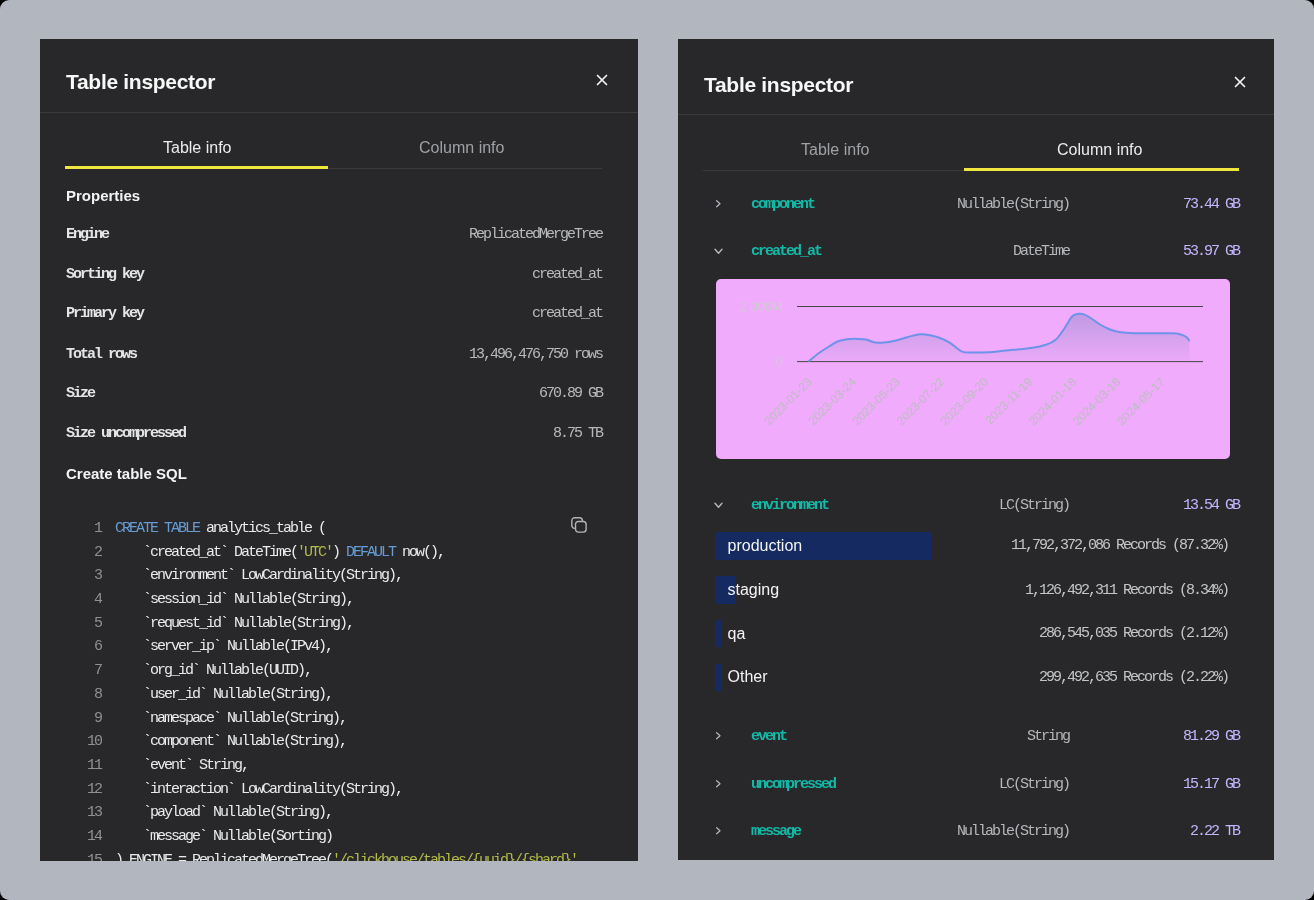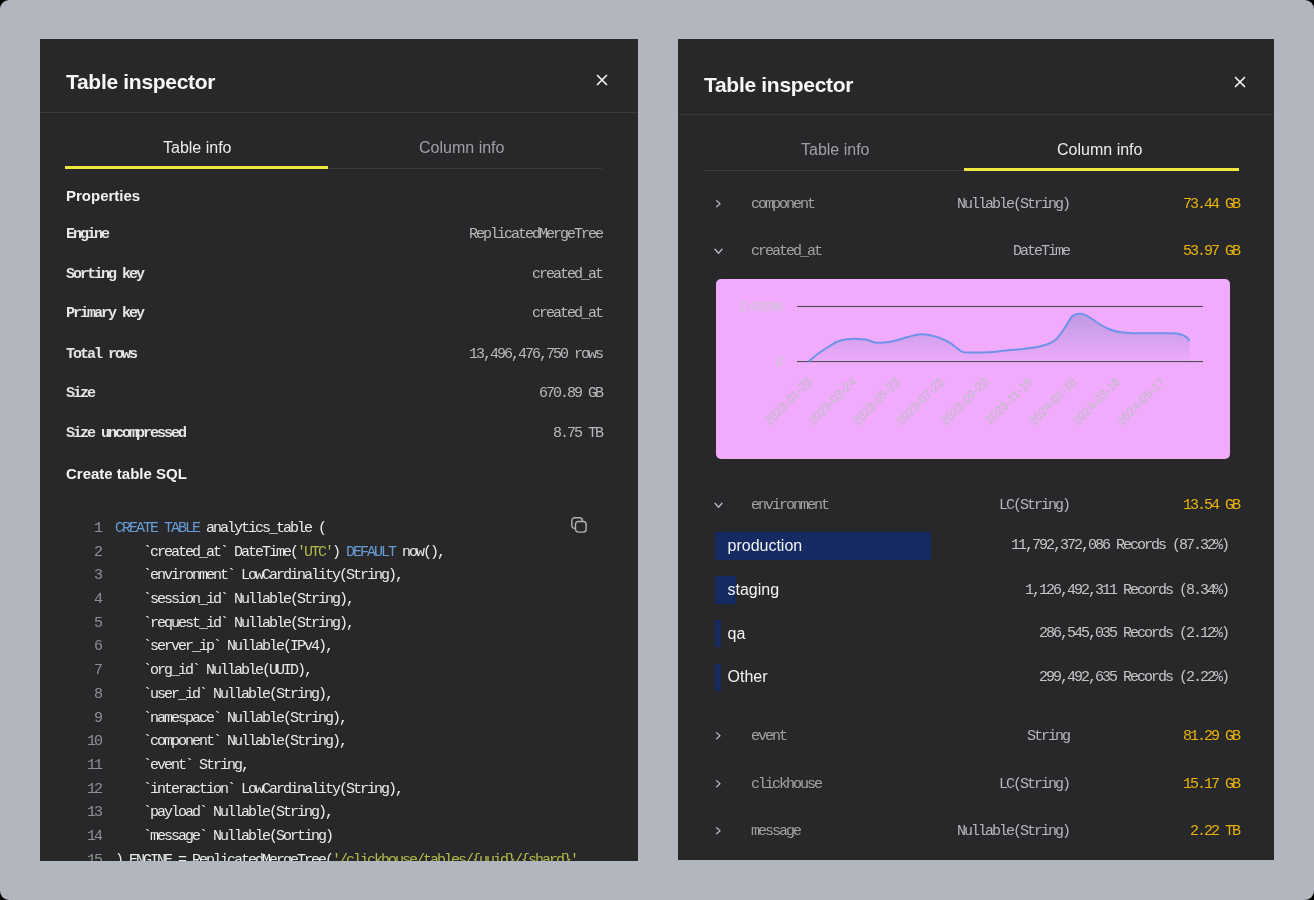--- a/index.html
+++ b/index.html
@@ -24,23 +24,23 @@
 .code { position:absolute; left:0; top:478px; width:100%; }
 .cl { height:23.7px; line-height:23.7px; white-space:pre; }
 .cl .no { display:inline-block; width:61px; text-align:right; color:#8e9093; }
 .cl .tx { color:#e9eaeb; }
 .k1 { color:#669cd2; }
 .s1 { color:#b3ba49; }
 .closex { position:absolute; width:14px; height:14px; }
 .crow { position:absolute; left:0; width:100%; height:16px; }
 .crow .chev { position:absolute; left:37px; top:4px; width:7px; height:7.5px; }
 .crow .chev.down { left:36px; top:5px; width:9px; height:7px; }
-.crow .nm { position:absolute; left:73px; color:#a3a3a3; font-weight:normal;text-align:right; }
+.crow .nm { position:absolute; left:73px; color:#14b8a6; font-weight:bold;text-align:right; }
 .crow .ty { position:absolute; right:205px; color:#b4b6b9; }
-.crow .sz { position:absolute; right:35px; color:#eab308; }
+.crow .sz { position:absolute; right:35px; color:#c4b5fd; }
 .chartbox { background:#f0abfc; border-radius:5px; }
 .bar { position:absolute; left:37px; background:#142a60; }
 .blab { position:absolute; left:49.5px; color:#f3f4f5; font-size:16px; display:flex; align-items:center; }
 .bval { position:absolute; right:46px; color:#c3c5c7; }
 </style>
 </head>
 <body>
 <div class="page">
 
   <div class="panel" id="p1">
@@ -192,21 +192,21 @@
           <path d="M1.5 1 L6 5 L1.5 9" stroke="#b5b9c0" stroke-width="1.6" fill="none" stroke-linecap="round" stroke-linejoin="round"></path>
         </svg>
         <span class="nm">event</span>
         <span class="ty">String</span>
         <span class="sz">81.29 GB</span>
       </div>
     <div class="crow mono" style="top:737px;">
         <svg class="chev" viewBox="0 0 8 10">
           <path d="M1.5 1 L6 5 L1.5 9" stroke="#b5b9c0" stroke-width="1.6" fill="none" stroke-linecap="round" stroke-linejoin="round"></path>
         </svg>
-        <span class="nm">clickhouse</span>
+        <span class="nm">uncompressed</span>
         <span class="ty">LC(String)</span>
         <span class="sz">15.17 GB</span>
       </div>
     <div class="crow mono" style="top:784px;">
         <svg class="chev" viewBox="0 0 8 10">
           <path d="M1.5 1 L6 5 L1.5 9" stroke="#b5b9c0" stroke-width="1.6" fill="none" stroke-linecap="round" stroke-linejoin="round"></path>
         </svg>
         <span class="nm">message</span>
         <span class="ty">Nullable(String)</span>
         <span class="sz">2.22 TB</span>

